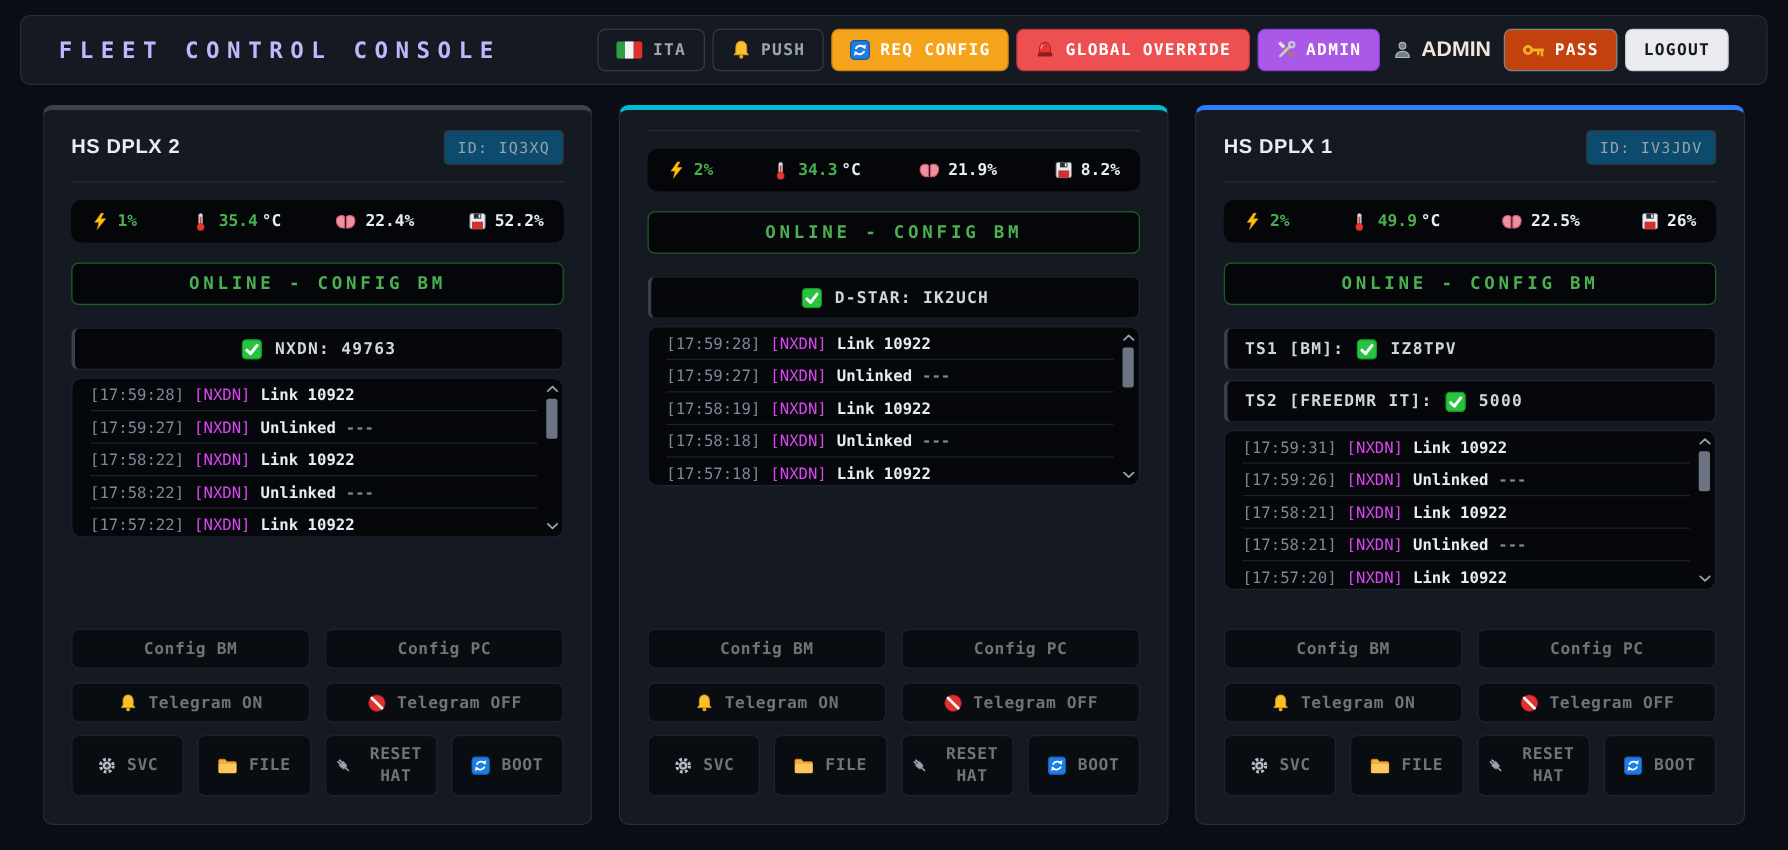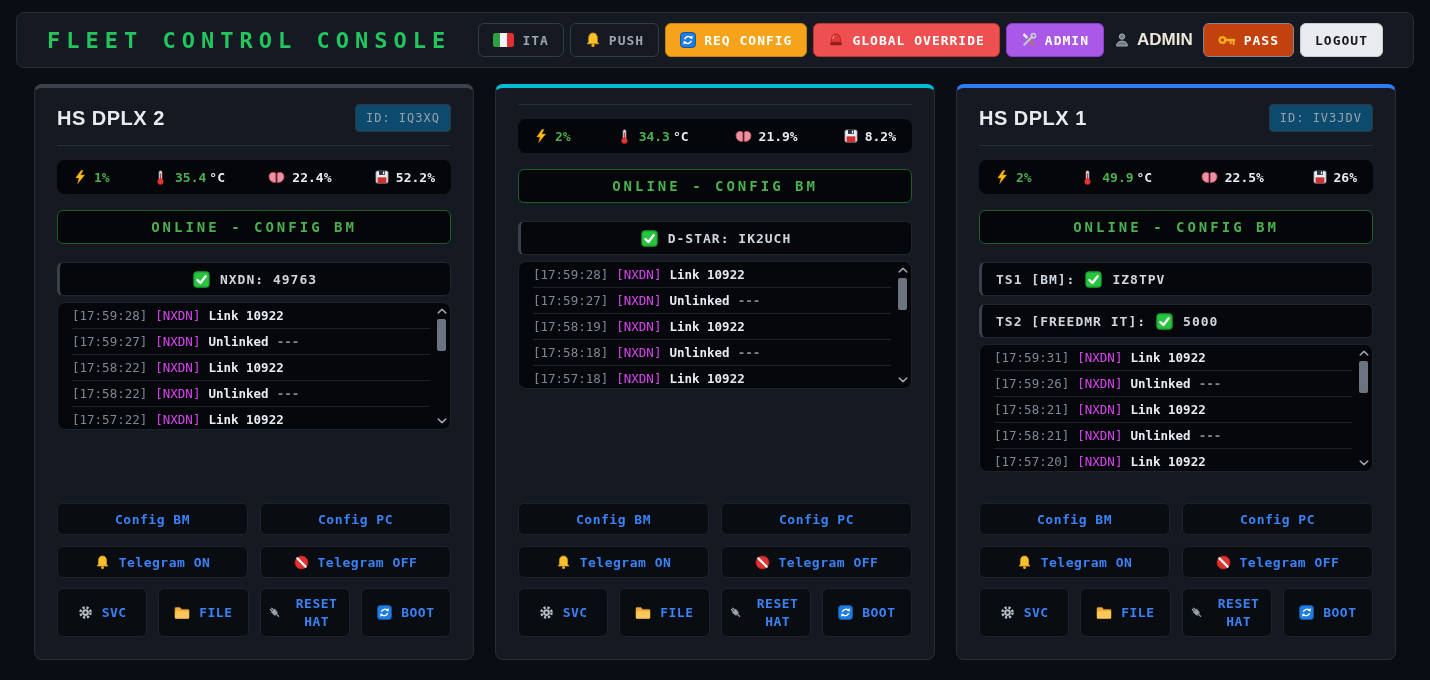--- a/index.html
+++ b/index.html
@@ -7,21 +7,21 @@
   body { font-family:"DejaVu Sans Mono","Liberation Mono",monospace; color:#e8edf2; }
   svg.ic { display:inline-block; vertical-align:middle; flex:none; }
 
   
   .topbar {
     margin:12px 16px 0; height:56px; background:#151a22;
     border:1px solid #262d37; border-radius:8px;
     display:flex; align-items:center; justify-content:space-between;
     padding:0 30px;
   }
-  .topbar h1 { font-size:22px; font-weight:bold; letter-spacing:6px; color:#22c55e;
+  .topbar h1 { font-size:18px; font-weight:bold; letter-spacing:6px; color:#c4b5fd;
     font-family:"DejaVu Sans Mono","Liberation Mono",monospace; }
   .topbar .right { display:flex; align-items:center; gap:6px; }
   .tbtn {
     display:flex; align-items:center; gap:8px; height:34px; padding:0 14px;
     border-radius:6px; font-size:13px; font-weight:bold; letter-spacing:1px;
     font-family:"DejaVu Sans Mono","Liberation Mono",monospace;
     border:1px solid transparent; cursor:pointer; white-space:nowrap;
   }
   .tbtn.ghost   { background:transparent; border-color:#343b45; color:#9aa5b1; }
   .tbtn.amber   { background:#f5a31a; border-color:#c9820e; color:#ffffff; }
@@ -33,21 +33,21 @@
     font-weight:bold; font-size:17px; color:#eee6d6; padding:0 4px; cursor:pointer; }
 
   
   .cards { margin:16px 34px 0; display:grid; grid-template-columns:repeat(3,1fr); gap:21px; }
   .card {
     height:576px; background:#151a22; border:1px solid #272e38;
     border-top:4px solid #3d434c; border-radius:8px;
     padding:16px 22px 22px; display:flex; flex-direction:column;
   }
   .card-head { display:flex; align-items:center; justify-content:space-between; margin-bottom:13px; }
-  .card-head h2 { font-family:"Liberation Sans",sans-serif; font-size:20px; font-weight:bold;
+  .card-head h2 { font-family:"Liberation Sans",sans-serif; font-size:16px; font-weight:bold;
     color:#e9ecef; letter-spacing:.5px; }
   .id-badge { font-size:12px; color:#98a2ac; background:#0c4a6e; border:1px solid #30373f;
     border-radius:4px; padding:6px 10px; letter-spacing:1px; }
   .divider { border-top:1px solid #272e38; margin-bottom:14px; }
 
   .stats { background:#04060a; border-radius:8px; height:34px; display:flex; align-items:center;
     justify-content:space-between; padding:0 16px; font-size:13px; font-weight:bold; }
   .stat { display:flex; align-items:center; gap:7px; }
   .stat .green { color:#4caf50; }
   .stat .white { color:#e8edf2; }
@@ -78,21 +78,21 @@
   .scrollbar .thumb { width:9px; height:32px; background:#6b7480; border-radius:2px; margin-top:2px; }
   .sb-btn { height:12px; display:flex; align-items:center; justify-content:center; cursor:pointer; }
 
   .actions { margin-top:auto; }
   .btnrow2 { display:grid; grid-template-columns:1fr 1fr; gap:12px; }
   .btnrow4 { display:grid; grid-template-columns:1fr 1fr 1fr 1fr; gap:11px; }
   .btnrow2 + .btnrow2 { margin-top:11px; }
   .btnrow4 { margin-top:10px; }
   .cbtn { background:#090c11; border:1px solid #1d232c; border-radius:6px; height:32px;
     display:flex; align-items:center; justify-content:center; gap:9px;
-    color:#3b82f6; font-size:13px; font-weight:bold; letter-spacing:.5px; cursor:pointer;
+    color:#737373; font-size:13px; font-weight:bold; letter-spacing:.5px; cursor:pointer;
     font-family:"DejaVu Sans Mono","Liberation Mono",monospace; text-align:center; }
   .btnrow4 .cbtn { height:49px; padding:0 6px; line-height:1.35; }
   .cbtn .wrap { max-width:58px; white-space:normal; }
 </style>
 </head>
 <body>
 
 <svg width="0" height="0" style="position:absolute" aria-hidden="true">
   <defs>
     <clipPath id="flagClip">

